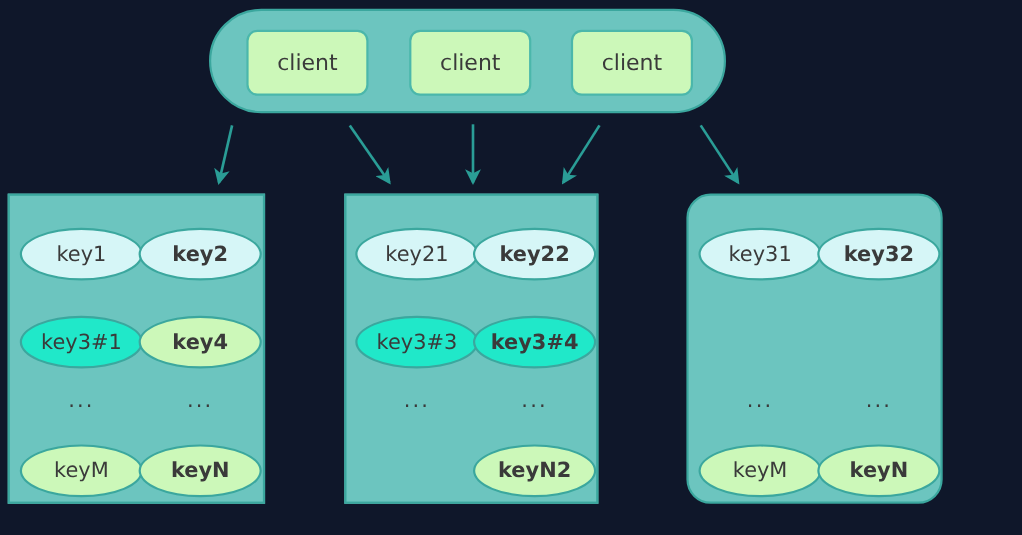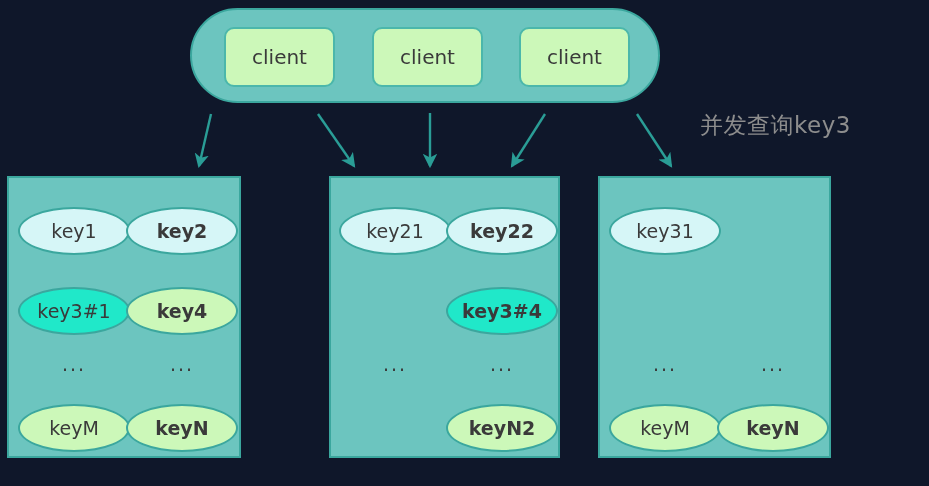--- a/index.html
+++ b/index.html
@@ -77,22 +77,22 @@
   
   .shard {
     position: absolute;
     top: 176px;
     height: 282px;
     background: #6cc5bf;
     border: 2px solid #3ba79e;
     box-sizing: border-box;
   }
   .shard.s0 { left: 7px;   width: 234px; }
-  .shard.s1 { left: 329px; width: 231px; }
-  .shard.s2 { left: 598px; width: 233px; }
+  .shard.s1 { left: 313px; width: 231px; }
+  .shard.s2 { left: 624px; width: 233px; border-radius: 22px; }
 
   .key {
     position: absolute;
     width: 112px;
     height: 48px;
     border: 2px solid #3ba79e;
     border-radius: 50% / 50%;
     box-sizing: border-box;
     display: flex;
     align-items: center;
@@ -132,21 +132,20 @@
 <body>
 
 <div id="stage">
 
   <div class="client-bar">
     <div class="client-box c0">client</div>
     <div class="client-box c1">client</div>
     <div class="client-box c2">client</div>
   </div>
 
-  <div class="annotation">并发查询key3</div>
 
   <svg class="arrows" viewBox="0 0 929 486" width="929" height="486">
     <defs>
       <marker id="ah" viewBox="0 0 10 10" refX="8.5" refY="5" markerWidth="6" markerHeight="6" orient="auto-start-reverse">
         <path d="M 0 0 L 10 5 L 0 10 L 2.6 5 z" fill="#2a9d96"></path>
       </marker>
     </defs>
     <g id="arrow-group" stroke="#2a9d96" stroke-width="2.4" fill="none">
         <line x1="211" y1="114" x2="199" y2="166" marker-end="url(#ah)" stroke="#2a9d96"></line>
         <line x1="318" y1="114" x2="354" y2="166" marker-end="url(#ah)" stroke="#2a9d96"></line>
@@ -163,27 +162,29 @@
     <div class="key col-r row2 fill-green">key4</div>
     <div class="dots col-l">...</div>
     <div class="dots col-r">...</div>
     <div class="key col-l row3 fill-green">keyM</div>
     <div class="key col-r row3 fill-green">keyN</div>
   </div>
 
   <div class="shard s1">
     <div class="key col-l row0 fill-blue">key21</div>
     <div class="key col-r row0 fill-blue">key22</div>
+    <div class="key col-l row2 fill-cyan">key3#3</div>
     <div class="key col-r row2 fill-cyan">key3#4</div>
     <div class="dots col-l">...</div>
     <div class="dots col-r">...</div>
     <div class="key col-r row3 fill-green">keyN2</div>
   </div>
 
   <div class="shard s2">
     <div class="key col-l row0 fill-blue">key31</div>
+    <div class="key col-r row0 fill-blue">key32</div>
     <div class="dots col-l">...</div>
     <div class="dots col-r">...</div>
     <div class="key col-l row3 fill-green">keyM</div>
     <div class="key col-r row3 fill-green">keyN</div>
   </div>
 
 </div>
 
 </body></html>

